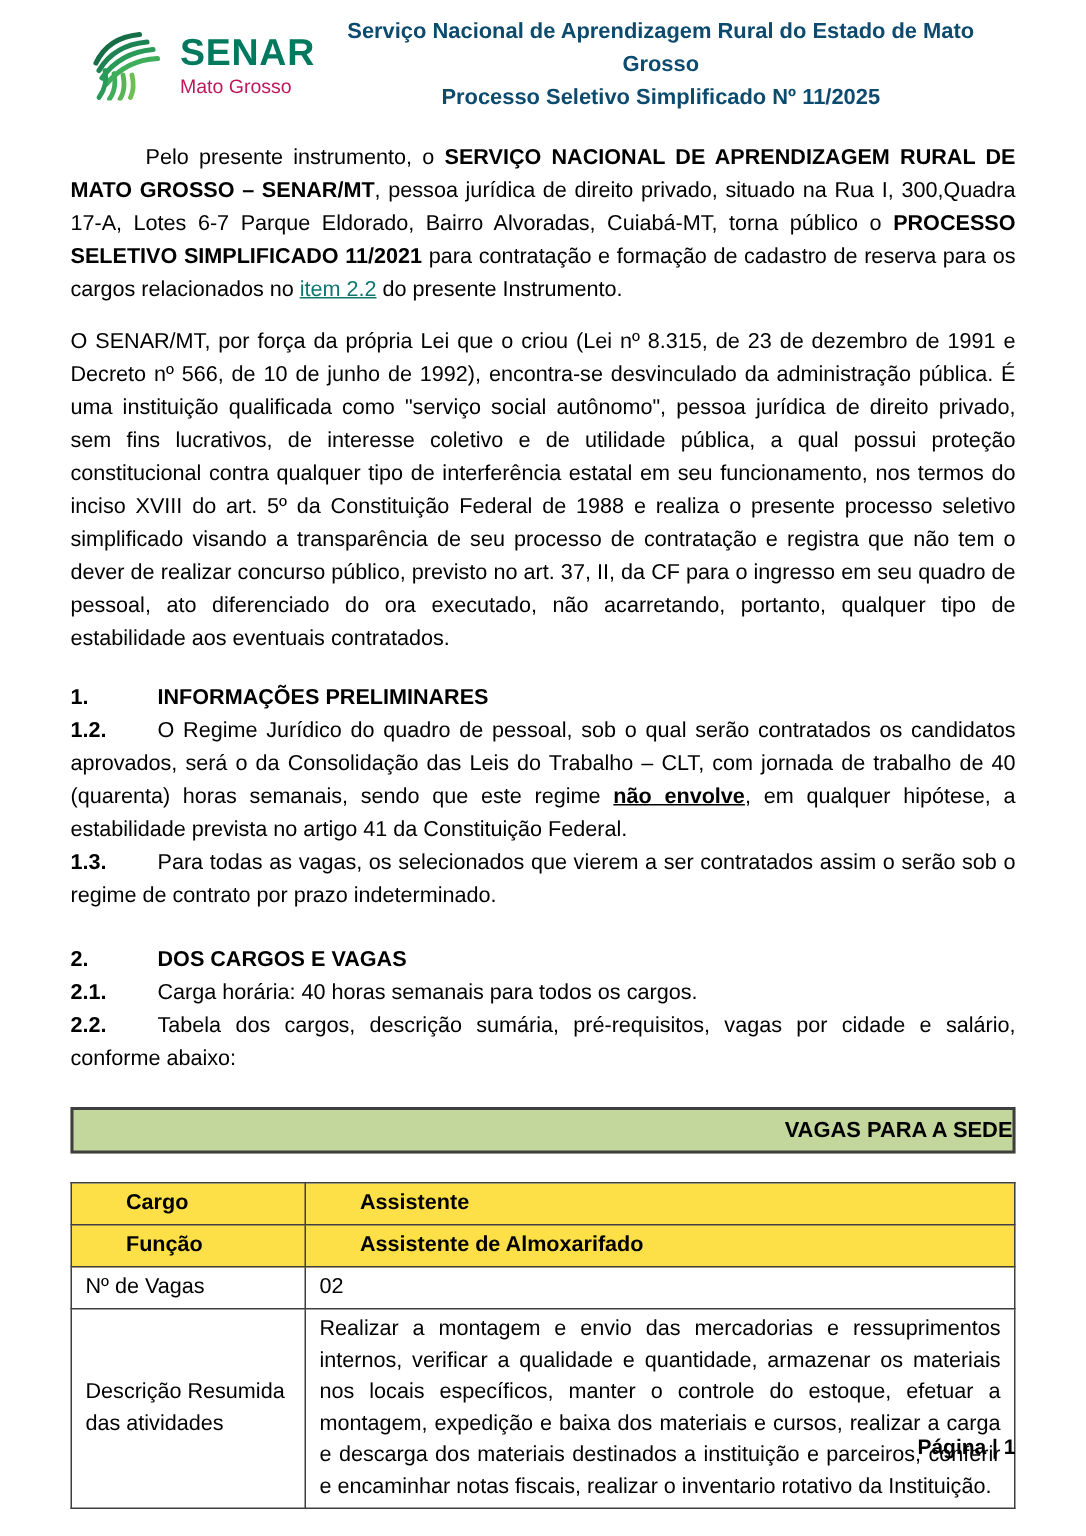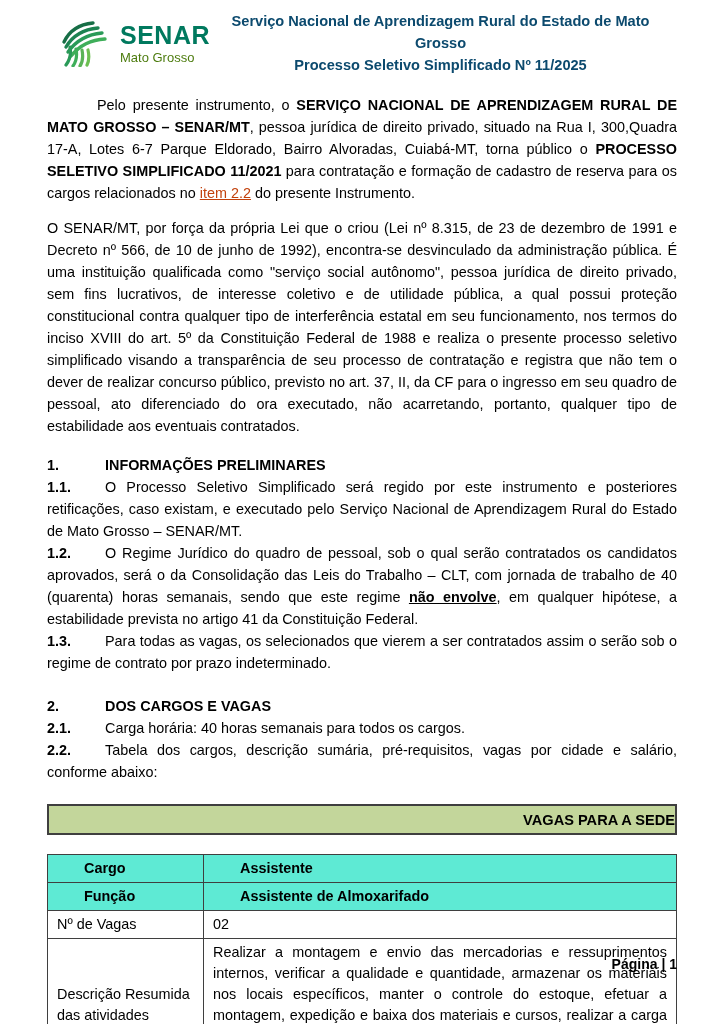--- a/index.html
+++ b/index.html
@@ -15,36 +15,36 @@
     color: #000;
     overflow: hidden;
   }
 
   
   .doc-header { display: flex; align-items: center; padding-left: 12px; }
   .logo-block { display: flex; align-items: center; gap: 9px; }
   .logo-mark { width: 52px; height: 48px; flex: 0 0 auto; }
   .logo-text { line-height: 1; }
   .logo-brand { font-weight: bold; font-size: 25px; letter-spacing: 0.5px; color: #00795e; }
-  .logo-region { font-size: 13px; color: #4d7c0f; margin-top: 3px; }
+  .logo-region { font-size: 13px; color: #be185d; margin-top: 3px; }
   .header-title {
     flex: 1;
     text-align: center;
     font-weight: bold;
     font-size: 14.6px;
     line-height: 22px;
     color: #0c4a6e;
     padding-right: 6px;
   }
 
   
   .para { text-align: justify; line-height: 22px; margin: 0; }
   .p1 { margin-top: 18px; text-indent: 50px; }
   .p2 { margin-top: 13px; }
-  .doc-link { color: #c2410c; text-decoration: underline; cursor: pointer; }
+  .doc-link { color: #0f766e; text-decoration: underline; cursor: pointer; }
 
   .sec-head { font-weight: bold; line-height: 22px; margin: 0; }
   .sec1-head { margin-top: 17px; }
   .sec2-head { margin-top: 21px; }
   .num { display: inline-block; width: 58px; font-weight: bold; }
   .item { text-align: justify; line-height: 22px; margin: 0; }
   .emph { font-weight: bold; text-decoration: underline; }
 
   
   .banner {
@@ -63,21 +63,21 @@
     table-layout: fixed;
   }
   table.jobs col.c1 { width: 156px; }
   table.jobs td {
     border: 1.5px solid #3f3f3f;
     padding: 3px 9px;
     vertical-align: middle;
     line-height: 21px;
     word-wrap: break-word;
   }
-  tr.hl td { background: #5eead4; font-weight: bold; padding-left: 36px; }
+  tr.hl td { background: #fde047; font-weight: bold; padding-left: 36px; }
   td.desc { text-align: justify; }
 
   
   .page-footer {
     position: absolute;
     right: 47px;
     top: 956px;
     font-weight: bold;
     font-size: 14px;
   }
@@ -111,21 +111,20 @@
       <div>Processo Seletivo Simplificado Nº 11/2025</div>
     </div>
   </div>
 
   <p class="para p1"><span>Pelo presente instrumento, o </span><b>SERVIÇO NACIONAL DE APRENDIZAGEM RURAL DE MATO GROSSO – SENAR/MT</b><span>, pessoa jurídica de direito privado, situado na Rua I, 300,Quadra 17-A, Lotes 6-7 Parque Eldorado, Bairro Alvoradas, Cuiabá-MT, torna público o </span><b>PROCESSO SELETIVO SIMPLIFICADO 11/2021</b><span> para contratação e formação de cadastro de reserva para os cargos relacionados no </span><a class="doc-link">item 2.2</a><span> do presente Instrumento.</span></p>
 
   <p class="para p2">O SENAR/MT, por força da própria Lei que o criou (Lei nº 8.315, de 23 de dezembro de 1991 e Decreto nº 566, de 10 de junho de 1992), encontra-se desvinculado da administração pública. É uma instituição qualificada como "serviço social autônomo", pessoa jurídica de direito privado, sem fins lucrativos, de interesse coletivo e de utilidade pública, a qual possui proteção constitucional contra qualquer tipo de interferência estatal em seu funcionamento, nos termos do inciso XVIII do art. 5º da Constituição Federal de 1988 e realiza o presente processo seletivo simplificado visando a transparência de seu processo de contratação e registra que não tem o dever de realizar concurso público, previsto no art. 37, II, da CF para o ingresso em seu quadro de pessoal, ato diferenciado do ora executado, não acarretando, portanto, qualquer tipo de estabilidade aos eventuais contratados.</p>
 
   <p class="sec-head sec1-head"><span class="num">1.</span><span>INFORMAÇÕES PRELIMINARES</span></p>
 
-  <p class="item"><span class="num">1.1.</span><span>O Processo Seletivo Simplificado será regido por este instrumento e posteriores retificações, caso existam, e executado pelo Serviço Nacional de Aprendizagem Rural do Estado de Mato Grosso – SENAR/MT.</span></p>
 
   <p class="item"><span class="num">1.2.</span><span>O Regime Jurídico do quadro de pessoal, sob o qual serão contratados os candidatos aprovados, será o da Consolidação das Leis do Trabalho – CLT, com jornada de trabalho de 40 (quarenta) horas semanais, sendo que este regime </span><span class="emph">não envolve</span><span>, em qualquer hipótese, a estabilidade prevista no artigo 41 da Constituição Federal.</span></p>
 
   <p class="item"><span class="num">1.3.</span><span>Para todas as vagas, os selecionados que vierem a ser contratados assim o serão sob o regime de contrato por prazo indeterminado.</span></p>
 
   <p class="sec-head sec2-head"><span class="num">2.</span><span>DOS CARGOS E VAGAS</span></p>
 
   <p class="item"><span class="num">2.1.</span><span>Carga horária: 40 horas semanais para todos os cargos.</span></p>
 
   <p class="item"><span class="num">2.2.</span><span>Tabela dos cargos, descrição sumária, pré-requisitos, vagas por cidade e salário, conforme abaixo:</span></p>

